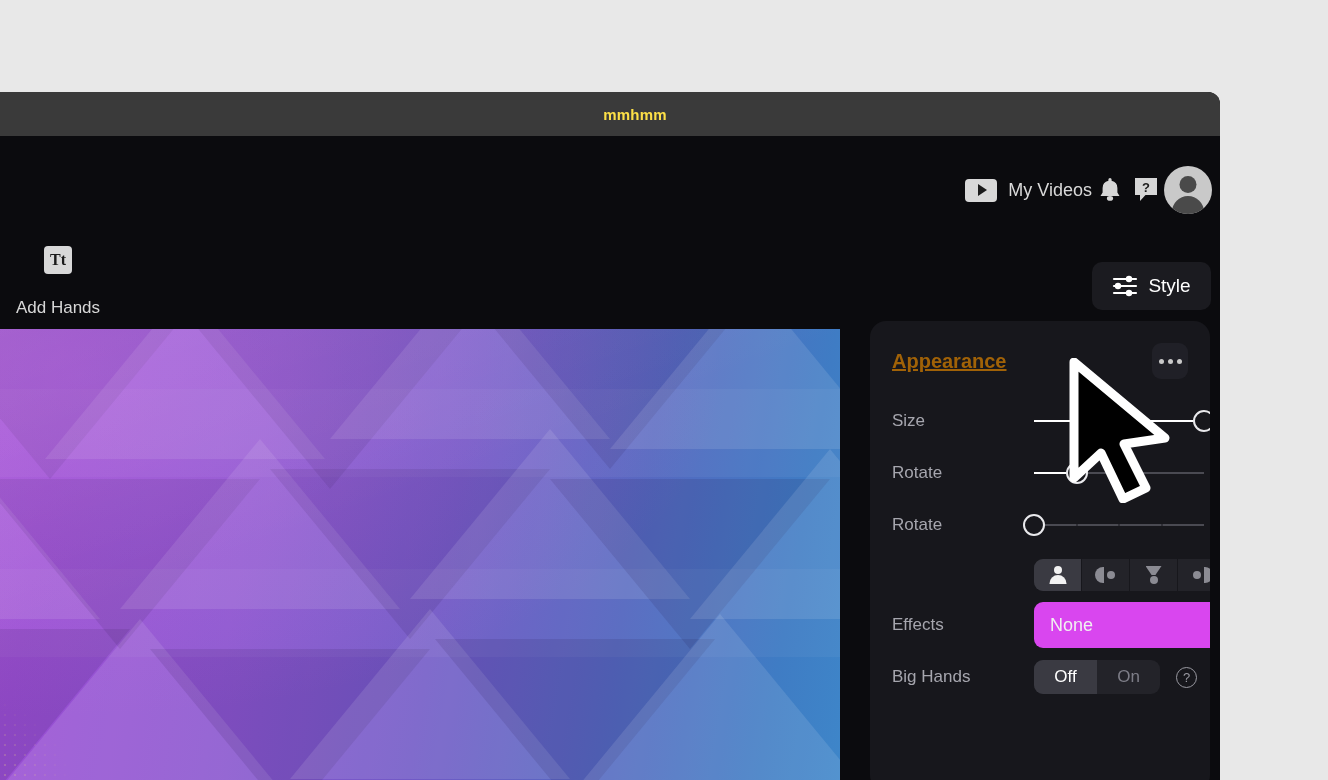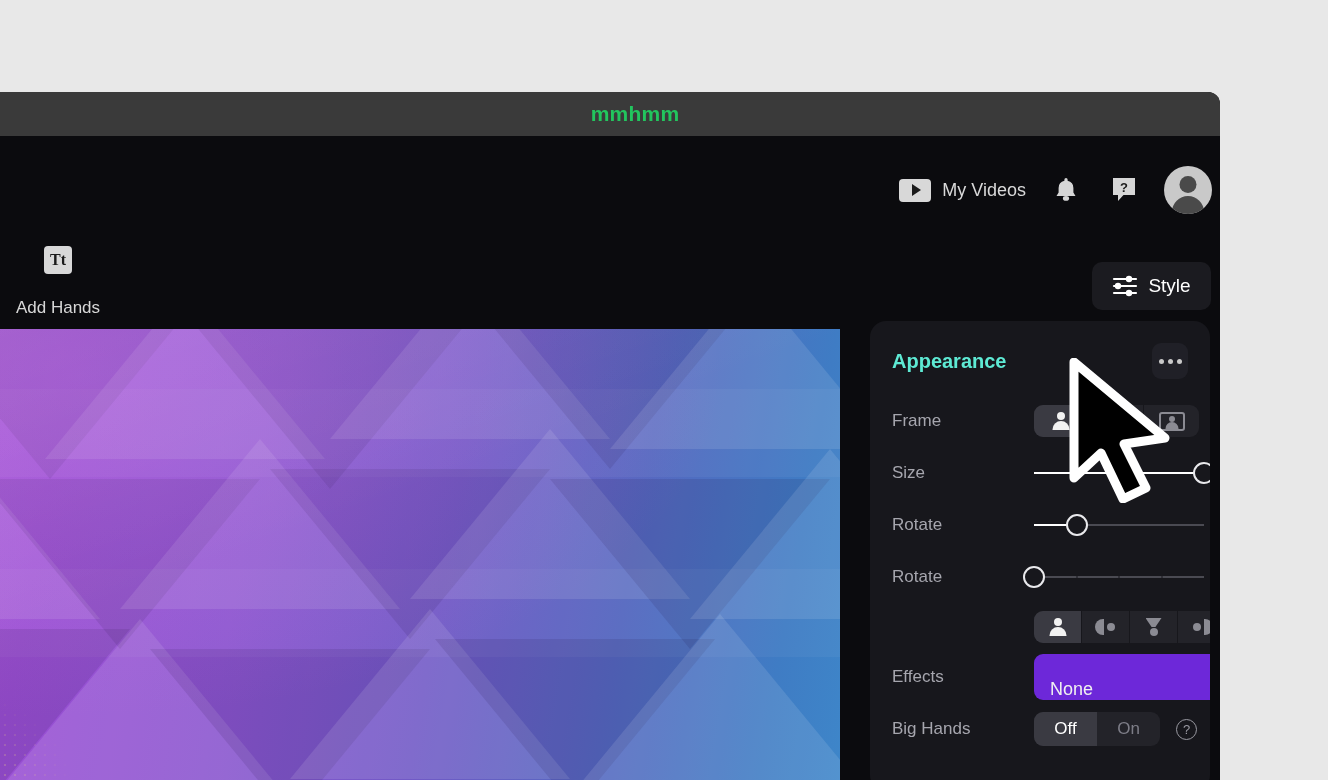--- a/index.html
+++ b/index.html
@@ -28,42 +28,41 @@
   
   #titlebar {
     height: 44px;
     background: #3a3a3a;
     position: relative;
     display: flex;
     align-items: center;
     justify-content: center;
   }
   #titlebar-title {
-    font-size: 21px;
+    font-size: 15px;
     font-weight: bold;
-    color: #22c55e;
+    color: #fde047;
     letter-spacing: .2px;
     margin-left: 160px;
   }
 
   
   #app-body {
     position: relative;
     height: 644px;
     background: #0b0b0e;
   }
 
   
   #header-right {
     position: absolute;
     right: 8px;
     top: 30px;
     display: flex;
     align-items: center;
-    gap: 22px;
   }
   .hdr-item { display: flex; align-items: center; gap: 11px; cursor: pointer; }
   #my-videos-icon {
     width: 32px; height: 23px;
     background: #d8d8d8;
     border-radius: 4px;
     display: flex; align-items: center; justify-content: center;
   }
   #my-videos-icon .tri {
     width: 0; height: 0;
@@ -194,21 +193,21 @@
     background: #17171c;
     border-radius: 16px;
     padding: 0 22px;
     overflow: hidden;
   }
   #panel-header {
     display:flex; align-items:center; justify-content:space-between;
     padding-top: 22px;
     padding-bottom: 16px;
   }
-  #panel-title { font-size: 20px; font-weight: bold; color: #5eead4; }
+  #panel-title { font-size: 20px; font-weight: bold; color: #a16207; text-decoration: underline; }
   #panel-menu-button {
     width: 36px; height: 36px; border-radius: 9px;
     background: #202027;
     display:flex; align-items:center; justify-content:center; gap:4px;
     cursor:pointer;
   }
   #panel-menu-button i { width:5px;height:5px;border-radius:50%;background:#c9c9c9;display:block; }
 
   .row {
     display:flex; align-items:center;
@@ -274,23 +273,23 @@
   }
   .slider .tick {
     position:absolute; top:50%; transform:translate(-50%,-50%);
     width:1px; height:2px; background:#17171c;
   }
   .slider.segmented .track { background:#4a4a52; }
 
   
   #effects-select {
     width: 230px; height: 46px;
-    background: #6d28d9;
+    background: #d946ef;
     border-radius: 9px;
-    display:flex; align-items:flex-end; justify-content:space-between;
+    display:flex; align-items:center; justify-content:space-between;
     padding: 0 14px 0 16px;
     cursor: pointer;
   }
   #effects-value { font-size: 18px; color:#f0f0f0; }
 
   
   #bighands-toggle {
     display:flex; background:#232329; border-radius:9px; overflow:hidden;
   }
   .tg {
@@ -421,45 +420,20 @@
 
       <div id="panel-header">
         <div id="panel-title">Appearance</div>
         <div id="panel-menu-button">
           <i></i>
             <i></i>
             <i></i>
         </div>
       </div>
 
-      <div class="row">
-        <div class="row-label">Frame</div>
-        <div class="row-control">
-          <div class="seg">
-            <div class="seg-item active">
-              <span class="fi-person">
-                  <span class="h"></span>
-                  <span class="b"></span>
-                </span>
-            </div>
-            <div class="seg-item">
-              <span class="fi-circle">
-                  <span class="h"></span>
-                  <span class="b"></span>
-                </span>
-            </div>
-            <div class="seg-item">
-              <span class="fi-rect">
-                  <span class="h"></span>
-                  <span class="b"></span>
-                </span>
-            </div>
-          </div>
-        </div>
-      </div>
 
       <div class="row">
         <div class="row-label">Size</div>
         <div class="row-control">
           <div class="slider">
             <span class="track"></span>
             <span class="fill" style="width:100%"></span>
             <span class="thumb" style="left:100%"></span>
           </div>
         </div>

